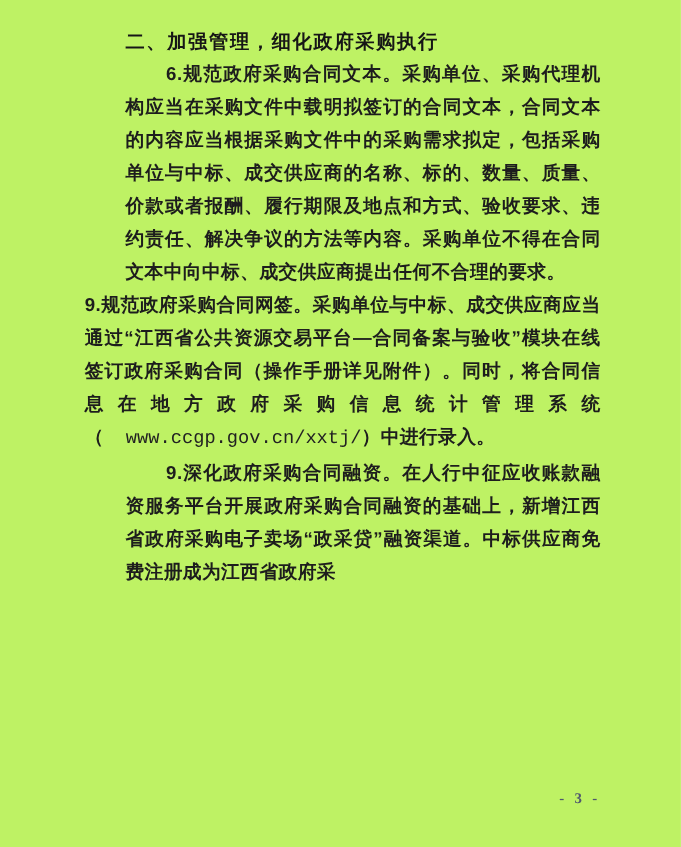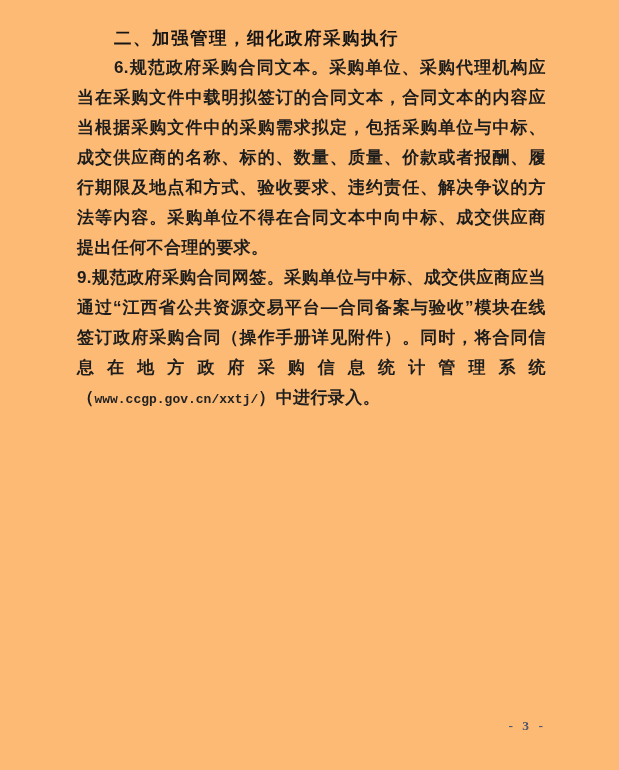--- a/index.html
+++ b/index.html
@@ -6,21 +6,21 @@
   body {
     width: 619px;
     height: 770px;
     background: #ffffff;
     font-family: "Liberation Sans", sans-serif;
   }
   .page {
     position: relative;
     width: 619px;
     height: 770px;
-    background: #fdba74;
+    background: #bef264;
     overflow: hidden;
   }
   .content {
     position: absolute;
     left: 77px;
     top: 23px;
     width: 469px;
   }
   .heading {
     margin: 0;
@@ -34,42 +34,44 @@
   }
   .para {
     margin: 0;
     font-size: 17px;
     font-weight: 600;
     color: #1d1d1d;
     line-height: 30px;
     text-align: justify;
     letter-spacing: 0.4px;
   }
-  .para.indent { text-indent: 37px; }
+  .para.indent { text-indent: 37px; margin-left: 37px; }
   .url {
     font-family: "Liberation Mono", monospace;
-    font-size: 13px;
-    font-weight: 700;
+    font-size: 17px;
+    font-weight: 400;
     letter-spacing: 0;
     color: #222222;
+    margin-left: 20px;
   }
   .page-number {
     position: absolute;
     right: 73px;
     bottom: 36px;
     font-family: "Liberation Serif", serif;
     font-size: 13.5px;
     font-weight: 600;
     color: #4f566e;
     letter-spacing: 3px;
   }
 </style>
 </head>
 <body>
 
 <div class="page">
   <div class="content">
     <h2 class="heading">二、加强管理，细化政府采购执行</h2>
     <p class="para indent">6.规范政府采购合同文本。采购单位、采购代理机构应当在采购文件中载明拟签订的合同文本，合同文本的内容应当根据采购文件中的采购需求拟定，包括采购单位与中标、成交供应商的名称、标的、数量、质量、价款或者报酬、履行期限及地点和方式、验收要求、违约责任、解决争议的方法等内容。采购单位不得在合同文本中向中标、成交供应商提出任何不合理的要求。</p>
     <p class="para"><span>9.规范政府采购合同网签。采购单位与中标、成交供应商应当通过“江西省公共资源交易平台—合同备案与验收”模块在线签订政府采购合同（操作手册详见附件）。同时，将合同信息在地方政府采购信息统计管理系统（</span><span class="url">www.ccgp.gov.cn/xxtj/</span><span>）中进行录入。</span></p>
+    <p class="para indent">9.深化政府采购合同融资。在人行中征应收账款融资服务平台开展政府采购合同融资的基础上，新增江西省政府采购电子卖场“政采贷”融资渠道。中标供应商免费注册成为江西省政府采</p>
   </div>
   <div class="page-number">- 3 -</div>
 </div>
 
 </body></html>

